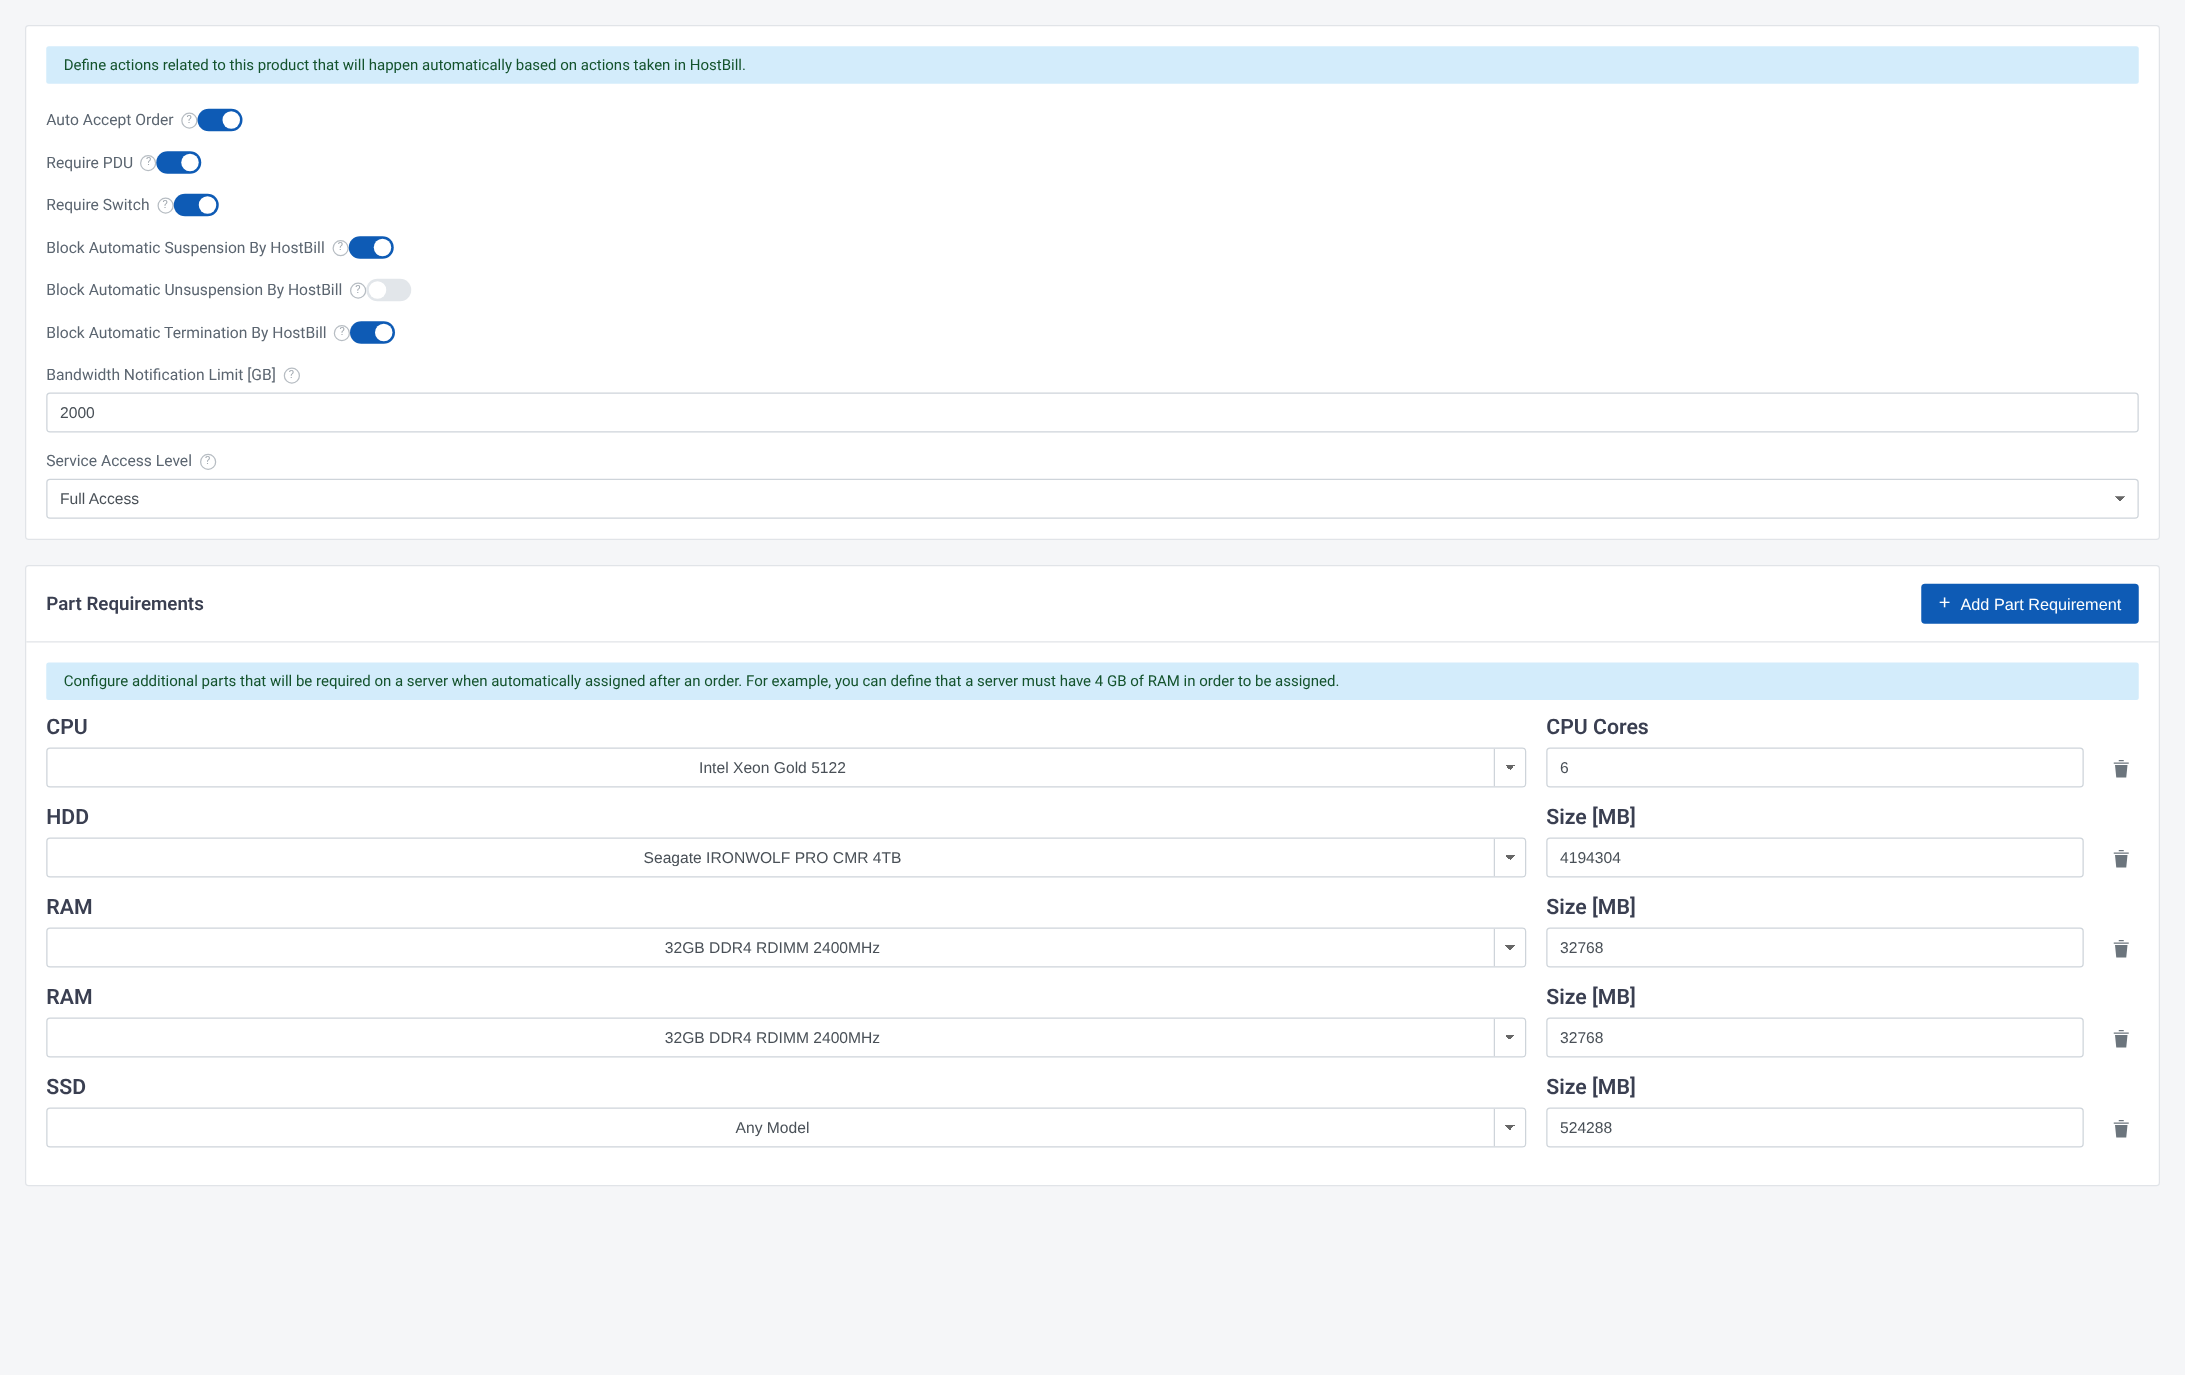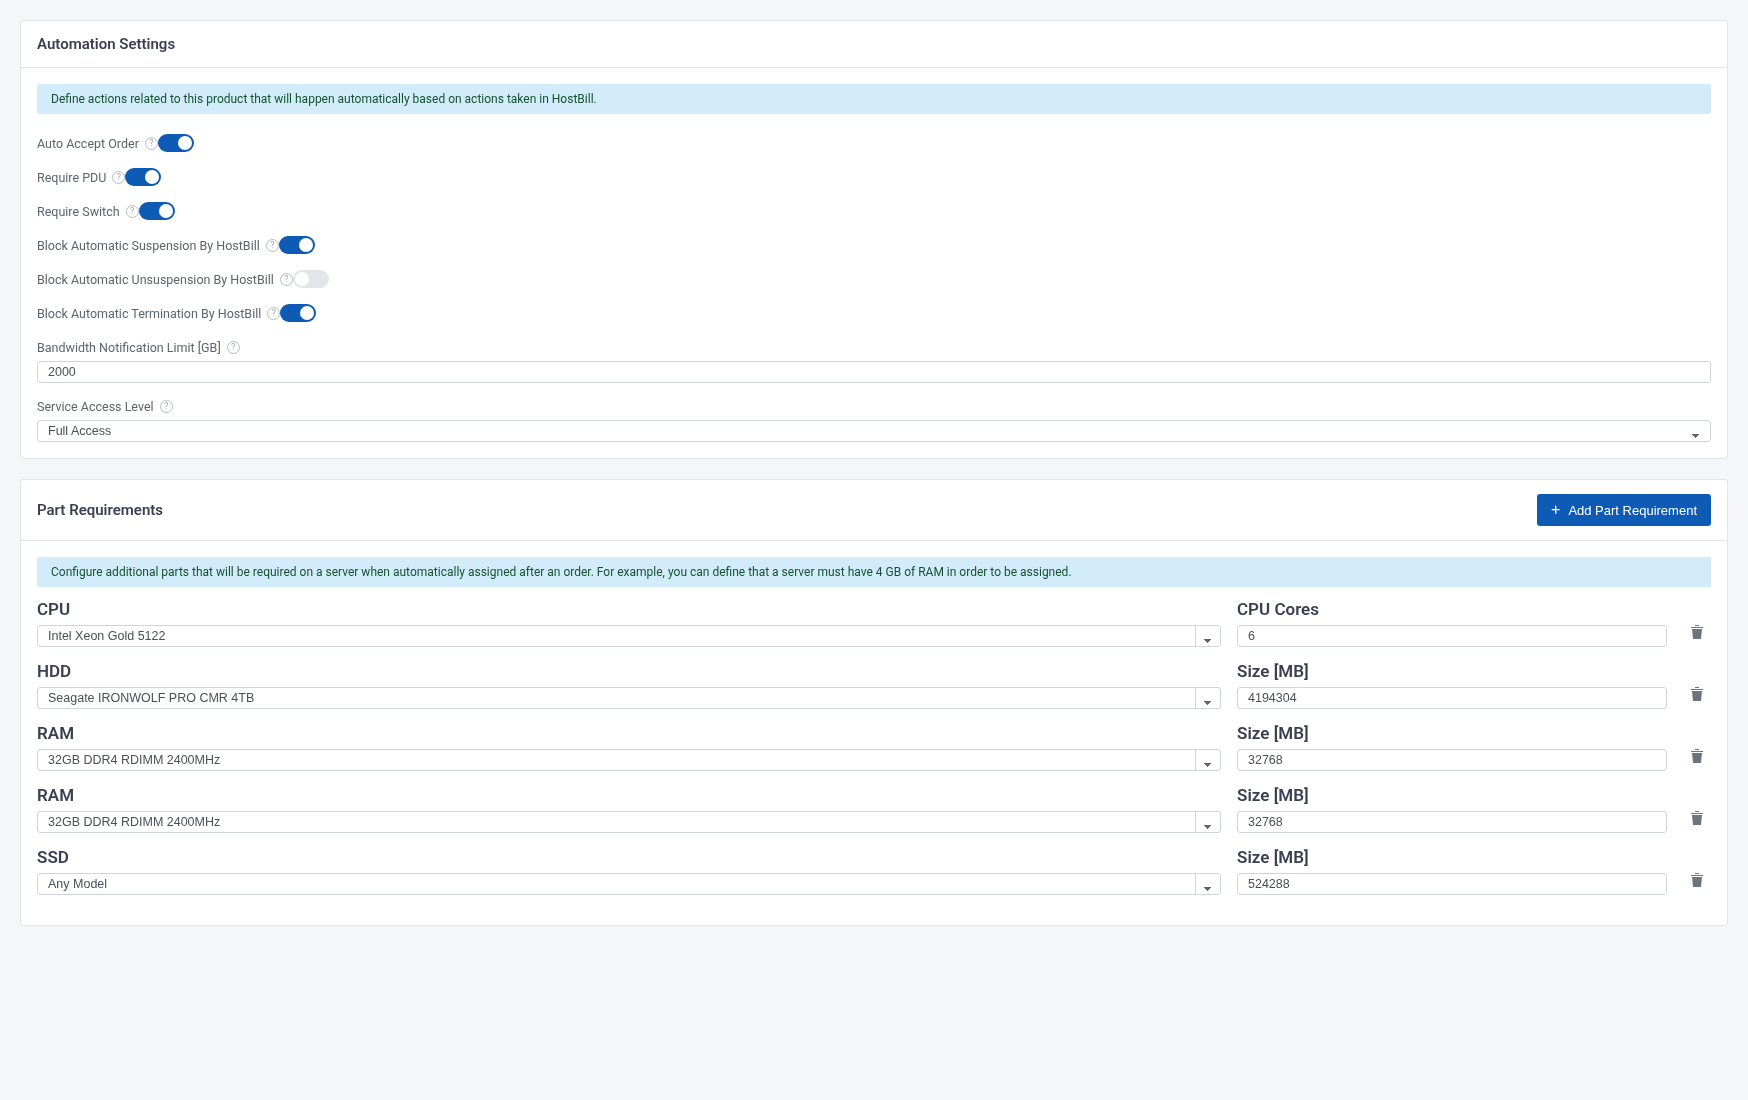--- a/index.html
+++ b/index.html
@@ -90,21 +90,21 @@
     font-size: 12.5px;
     color: #5b6570;
     display: flex;
     align-items: center;
     gap: 6px;
     margin-top: 6px;
     margin-bottom: 6px;
   }
   .text-input, .select {
     width: 100%;
-    height: 22px;
+    height: 32px;
     border: 1px solid #ced4da;
     border-radius: 3px;
     padding: 0 10px;
     font-size: 12.5px;
     color: #495057;
     background: #fff;
   }
   .select {
     appearance: none;
     background-image: linear-gradient(45deg, transparent 50%, #666 50%), linear-gradient(135deg, #666 50%, transparent 50%);
@@ -119,20 +119,21 @@
       linear-gradient(45deg, transparent 50%, #666 50%),
       linear-gradient(135deg, #666 50%, transparent 50%),
       linear-gradient(to right, #ced4da, #ced4da);
     background-position:
       calc(100% - 12px) 13px,
       calc(100% - 8px) 13px,
       calc(100% - 24px) 0;
     background-size: 4px 4px, 4px 4px, 1px 100%;
     background-repeat: no-repeat;
     padding-right: 32px;
+    text-align: center;
   }
   .btn-primary {
     background: #0e5bb5;
     color: #fff;
     border: none;
     border-radius: 3px;
     padding: 8px 14px;
     font-size: 13px;
     font-weight: 500;
     display: inline-flex;
@@ -171,23 +172,20 @@
     color: #6c757d;
     cursor: pointer;
   }
   .trash svg { display: block; }
   .spacer-small { height: 4px; }
 </style>
 </head>
 <body>
 
 <div class="panel">
-  <div class="panel-header">
-    <div class="panel-title">Automation Settings</div>
-  </div>
   <div class="panel-body">
     <div class="info-bar">Define actions related to this product that will happen automatically based on actions taken in HostBill.</div>
 
     <div id="automation-rows">
         <div class="setting-row">
           <div class="setting-label">
             <span>Auto Accept Order</span>
             <span class="help-icon">?</span>
           </div>
           <div class="toggle on"></div>

